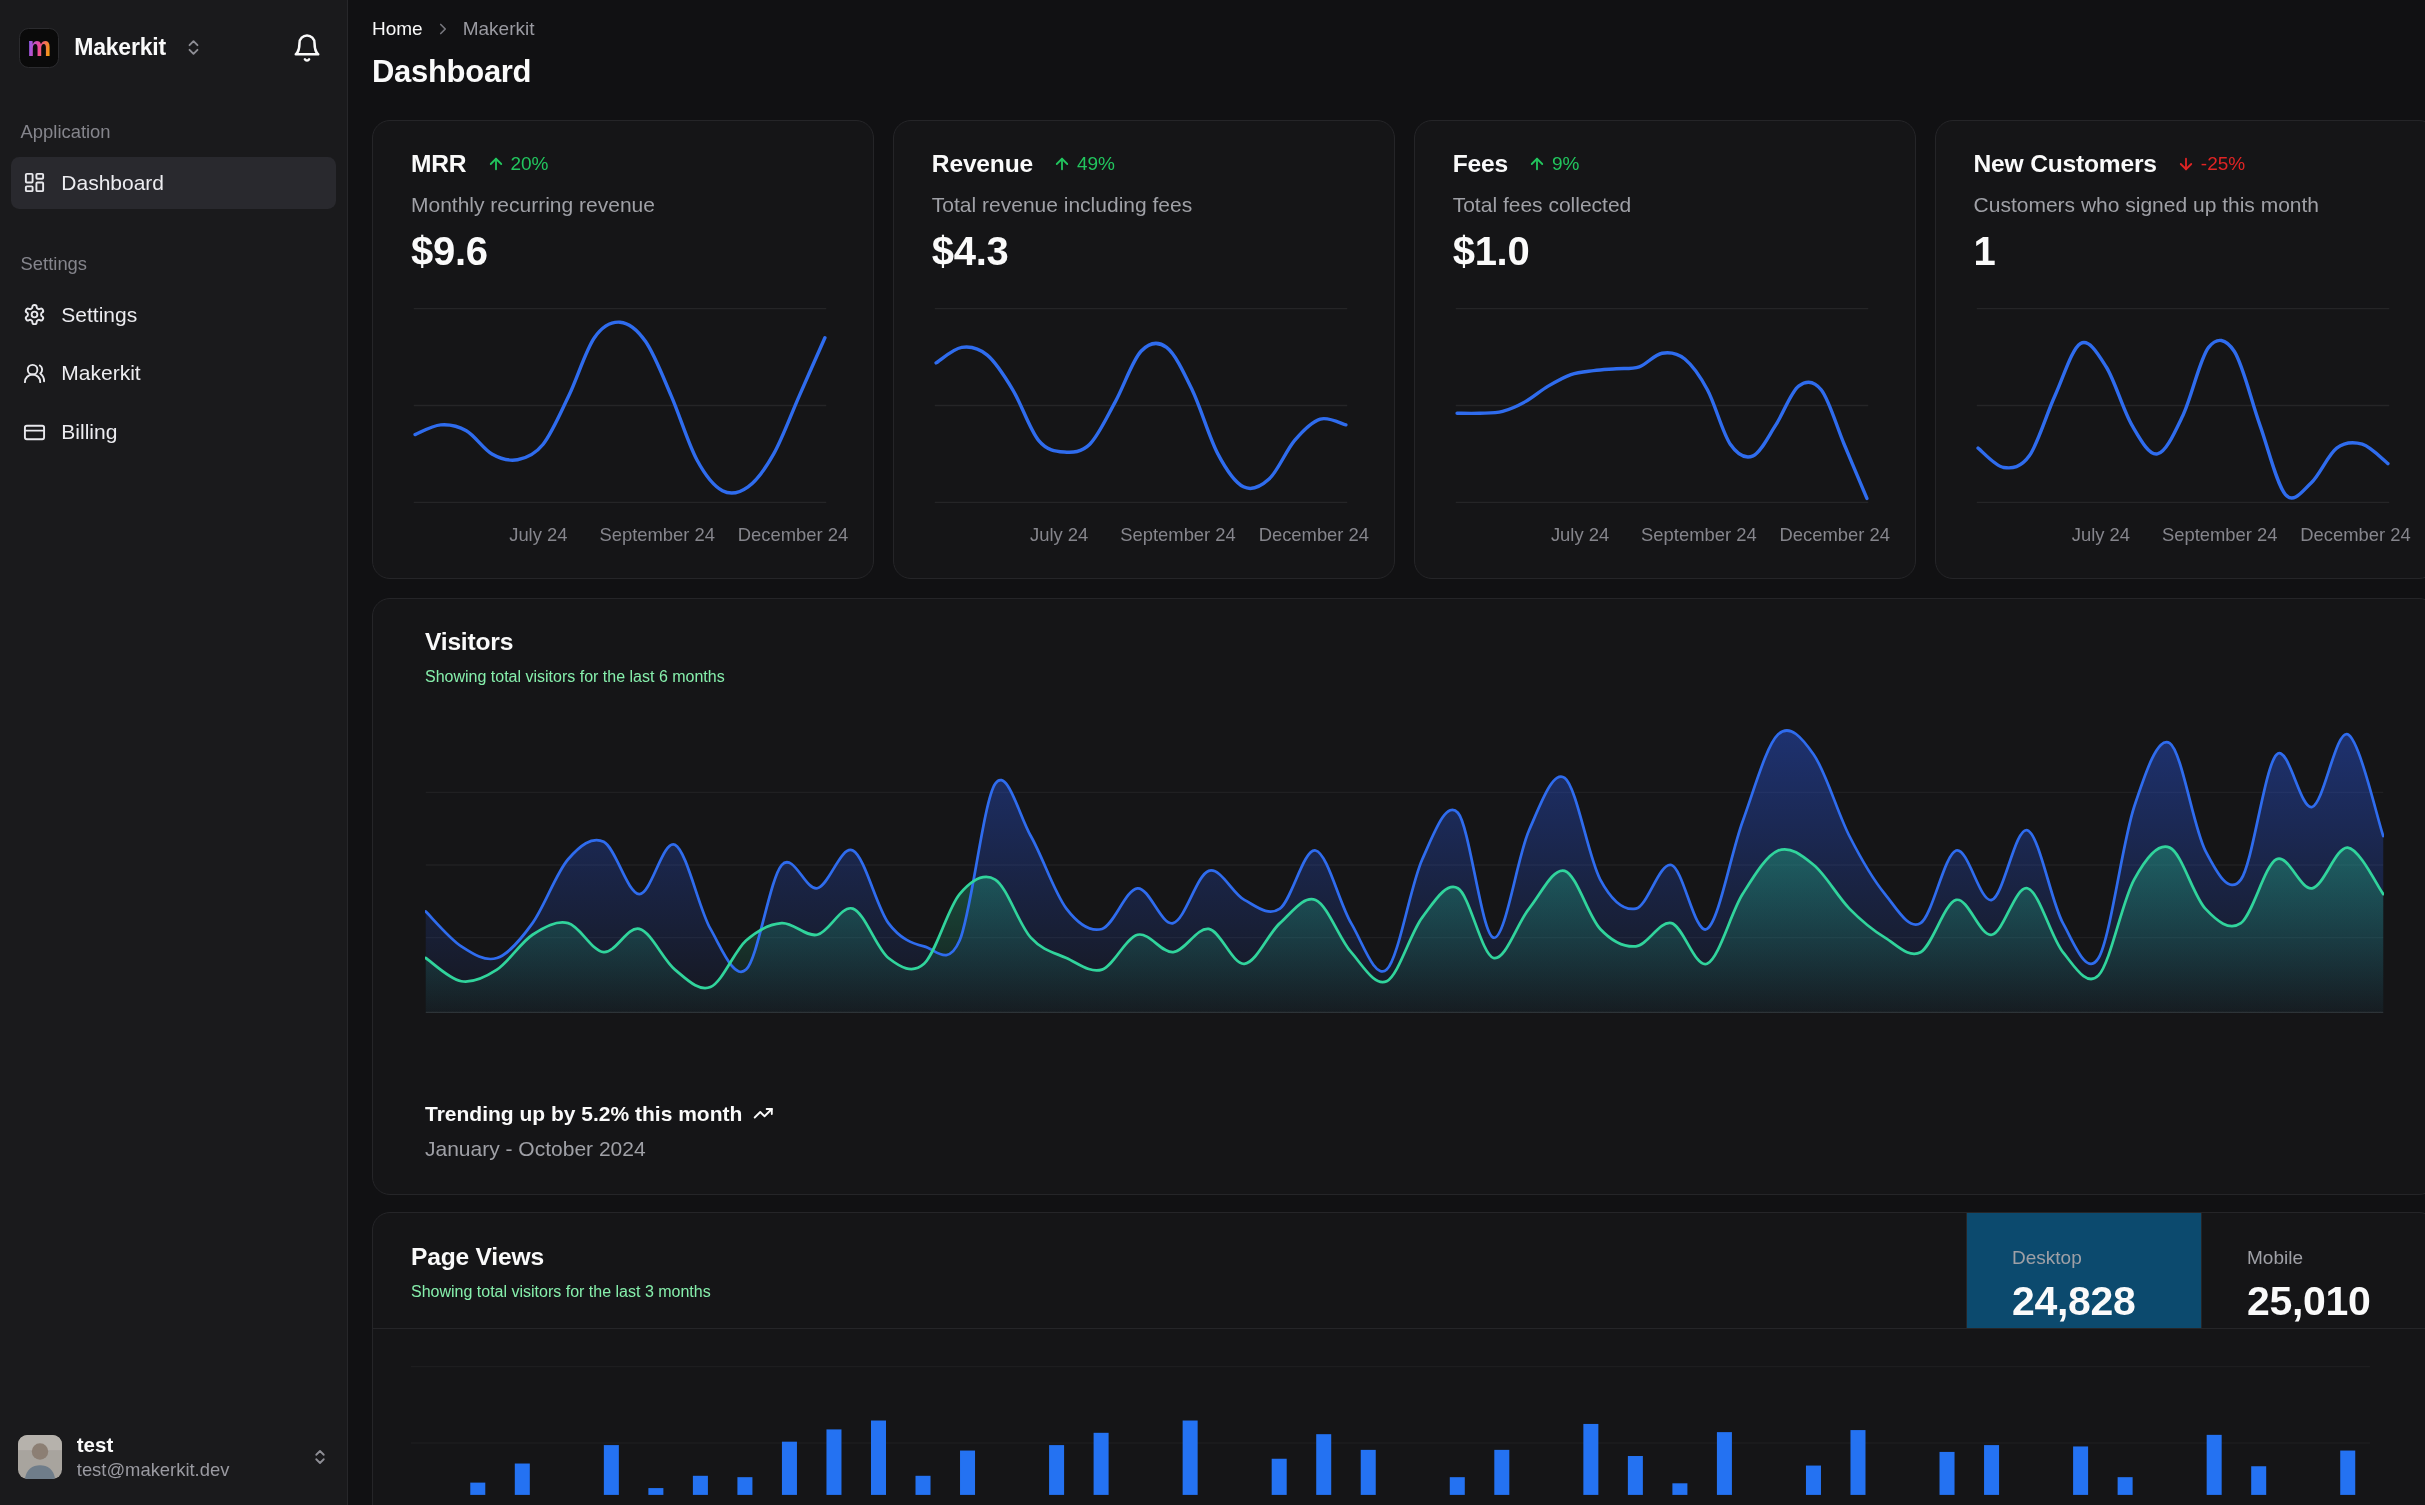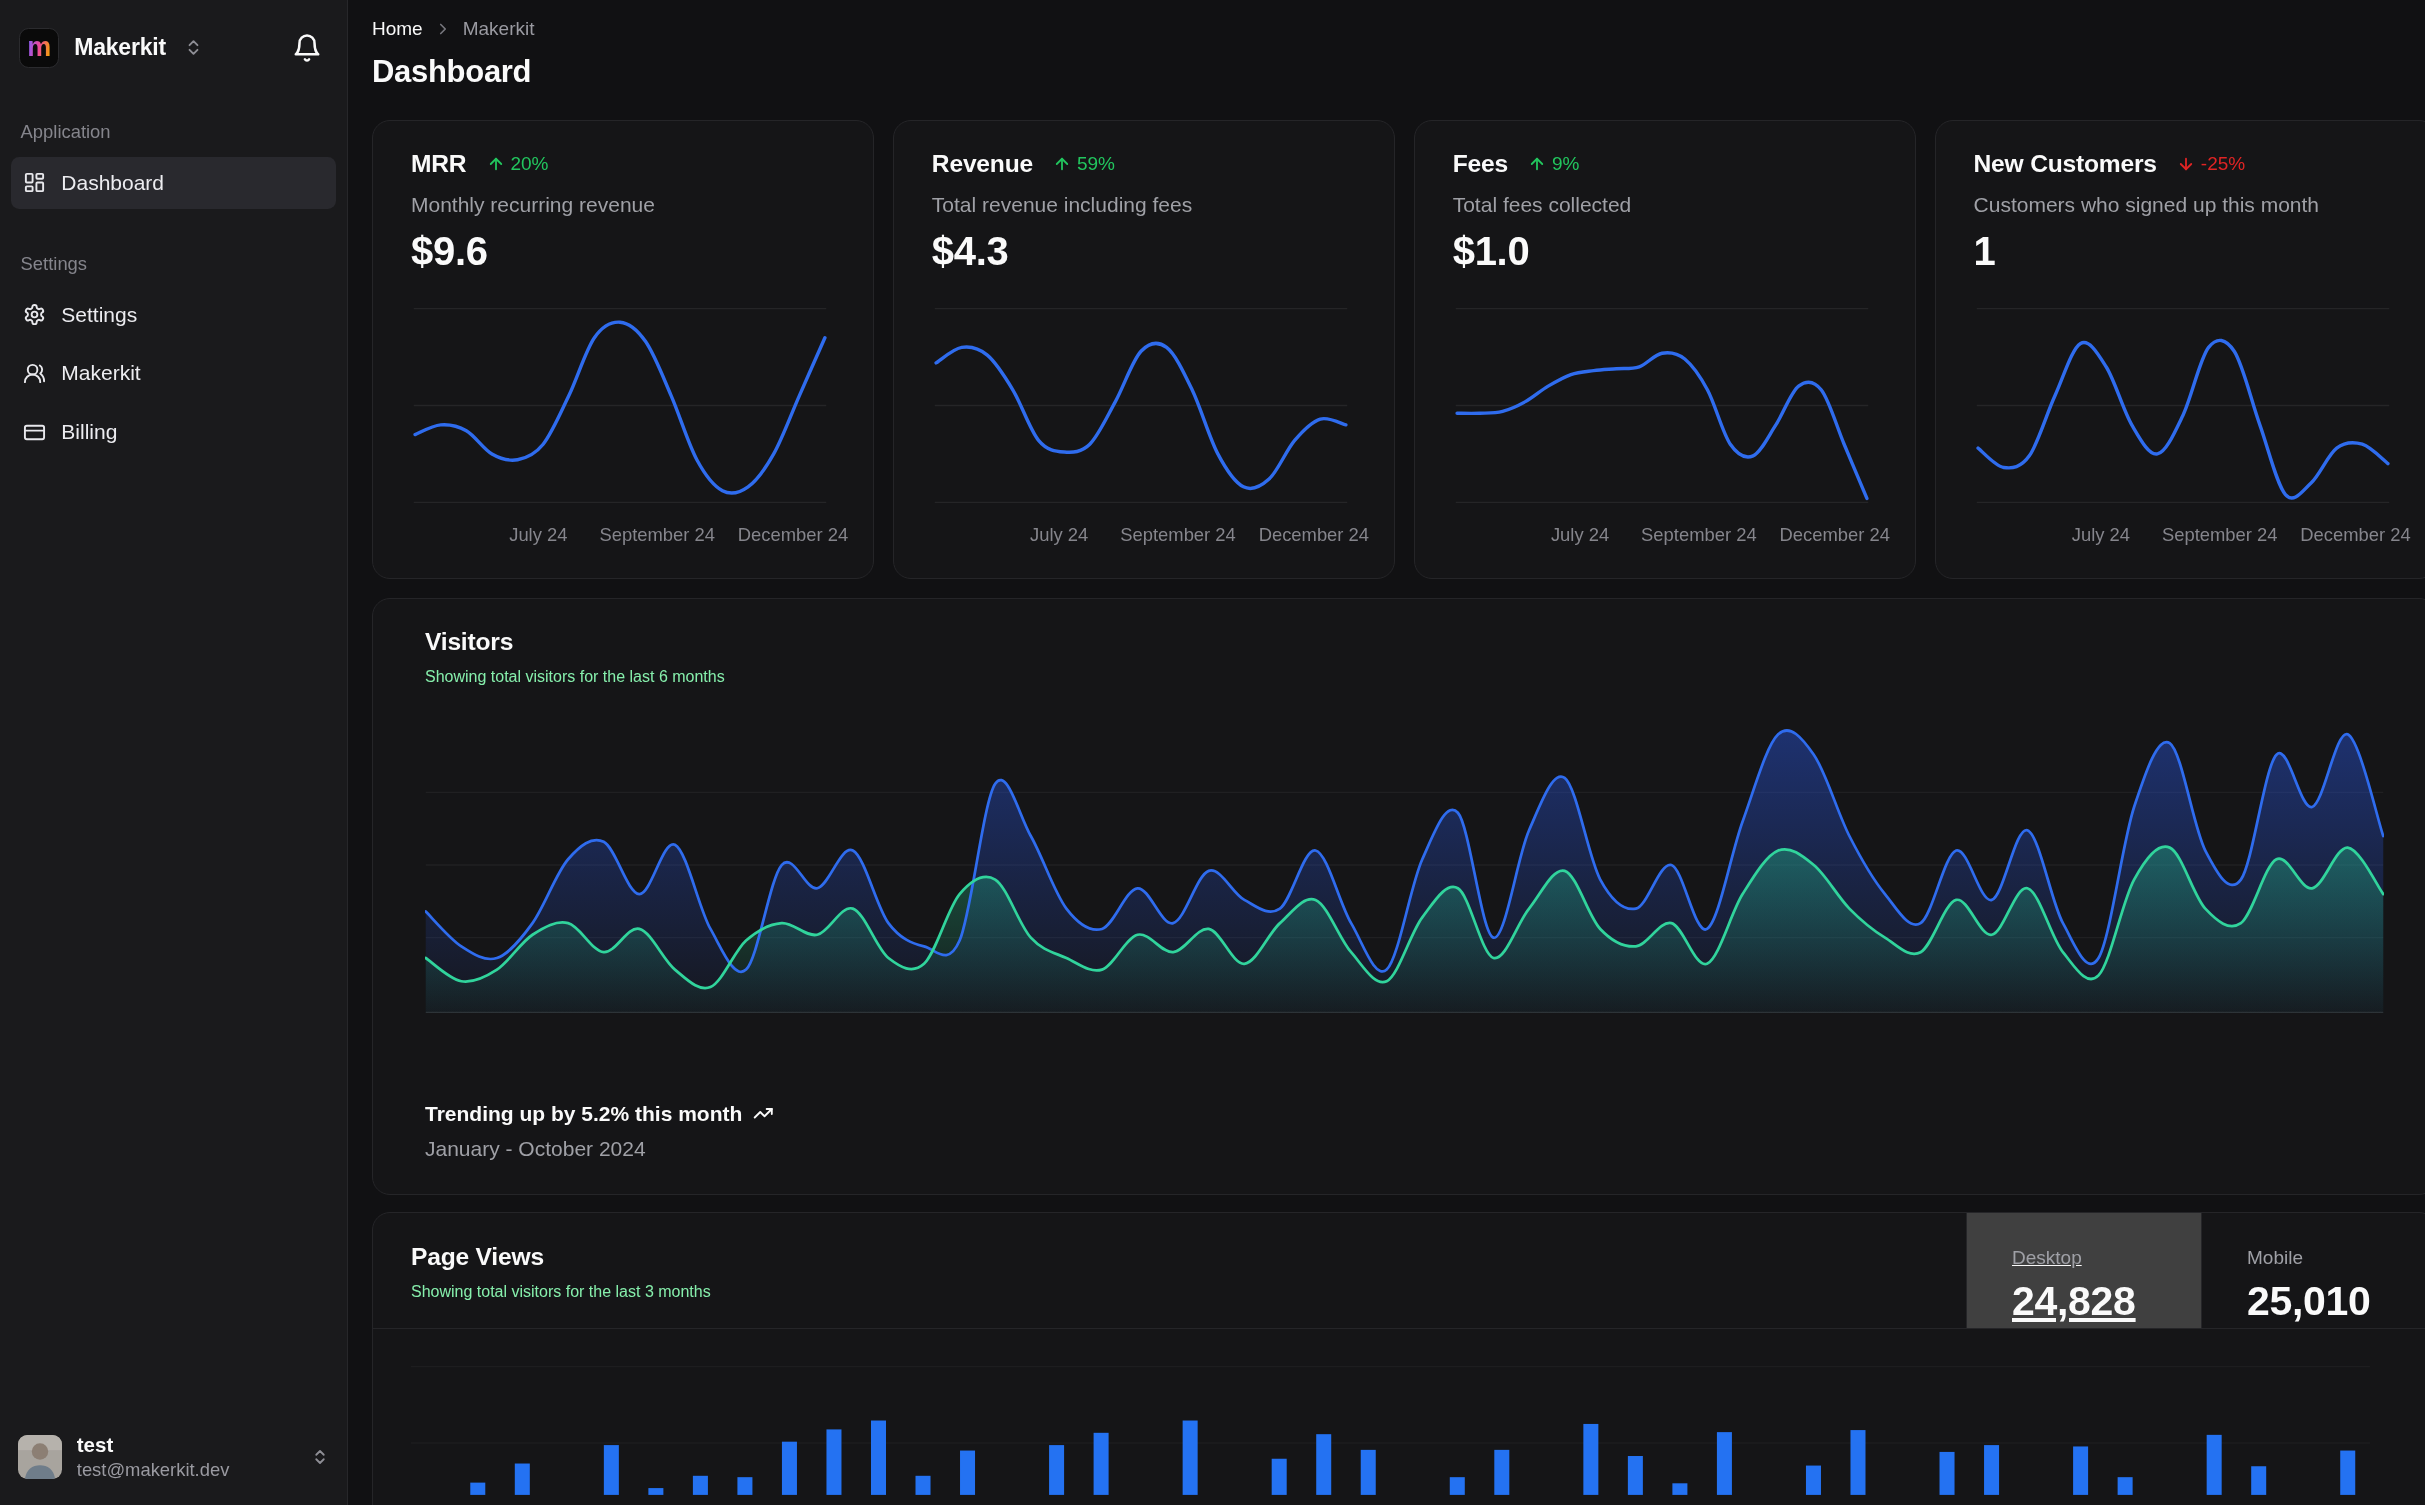--- a/index.html
+++ b/index.html
@@ -61,21 +61,21 @@
   .v-bold { display:flex; align-items:center; gap:11px; font-size:21px; font-weight:700; }
   .v-bold .ti { display:flex; color:#fafafa; }
   .v-sub { font-size:21px; color:#9fa0a6; margin-top:11px; }
 
   .pageviews-card { margin-top:17px; height:355px; overflow:hidden; display:flex; flex-direction:column; }
   .pv-header { display:flex; border-bottom:1.4px solid #252528; }
   .pv-titles { padding:30px 38px 27px; flex:1; }
   .pv-metrics { display:flex; }
   .pv-metric { width:235px; background:none; border:none; border-left:1.4px solid #252528; color:inherit;
                font-family:inherit; text-align:left; padding:34px 0 0 45px; cursor:pointer; display:flex; flex-direction:column; gap:9.6px; }
-  .pv-metric.active { background:#404040;text-decoration:underline; }
+  .pv-metric.active { background:#0c4a6e; }
   .pv-label { font-size:19px; color:#9fa0a6; }
   .pv-value { font-size:41px; font-weight:700; letter-spacing:-0.3px; }
   .pv-chart { display:block; margin:0 38px; }
 
   svg.icon { display:block; }
 </style>
 </head>
 <body>
 
 <div class="page">
@@ -214,21 +214,21 @@
       <section class="card stat-card">
         <div class="stat-head">
           <span class="stat-name">Revenue</span>
           <span class="trend up">
             <span>
                 <svg class="icon" width="18" height="18" viewBox="0 0 24 24" fill="none" stroke="currentColor" stroke-width="2.4" stroke-linecap="round" stroke-linejoin="round">
                   <path d="M12 19V5"></path>
                   <path d="m5 12 7-7 7 7"></path>
                 </svg>
               </span>
-            <span>59%</span>
+            <span>49%</span>
           </span>
         </div>
         <div class="stat-desc">Total revenue including fees</div>
         <div class="stat-value">$4.3</div>
         <div class="spark-wrap">
           <svg width="418" height="213" viewBox="0 0 613 312">
               <line x1="4" x2="609" y1="14" y2="14" stroke="rgba(255,255,255,0.07)" stroke-width="2"></line>
               <line x1="4" x2="609" y1="156" y2="156" stroke="rgba(255,255,255,0.07)" stroke-width="2"></line>
               <line x1="4" x2="609" y1="298" y2="298" stroke="rgba(255,255,255,0.07)" stroke-width="2"></line>
               <path d="M6,93.52000000000001C12.260416666666668,89.73333333333333,31.041666666666664,72.69333333333331,43.5625,70.79999999999998C56.083333333333336,68.90666666666665,68.60416666666667,71.74666666666666,81.125,82.16C93.64583333333333,92.57333333333334,106.16666666666667,112.45333333333333,118.6875,133.28C131.20833333333334,154.10666666666668,143.72916666666666,191.97333333333333,156.25,207.12C168.77083333333334,222.26666666666668,181.29166666666666,223.21333333333334,193.8125,224.16C206.33333333333334,225.10666666666665,218.85416666666666,225.10666666666668,231.375,212.8C243.89583333333334,200.49333333333334,256.4166666666667,173.04,268.9375,150.32C281.4583333333333,127.6,293.9791666666667,89.73333333333332,306.5,76.47999999999999C319.0208333333333,63.22666666666665,331.5416666666667,61.333333333333314,344.0625,70.79999999999998C356.5833333333333,80.26666666666665,369.1041666666667,107.24666666666667,381.625,133.28C394.1458333333333,159.31333333333333,406.6666666666667,203.33333333333334,419.1875,227C431.7083333333333,250.66666666666666,444.2291666666667,269.12666666666667,456.75,275.28C469.2708333333333,281.4333333333333,481.7916666666667,275.28000000000003,494.3125,263.92C506.8333333333333,252.56000000000003,519.3541666666666,221.79333333333335,531.875,207.12C544.3958333333334,192.44666666666666,556.9166666666666,179.66666666666666,569.4375,175.88C581.9583333333334,172.09333333333333,600.7395833333334,182.98,607,184.39999999999998" fill="none" stroke="#2f6cee" stroke-width="5" stroke-linecap="round"></path>

